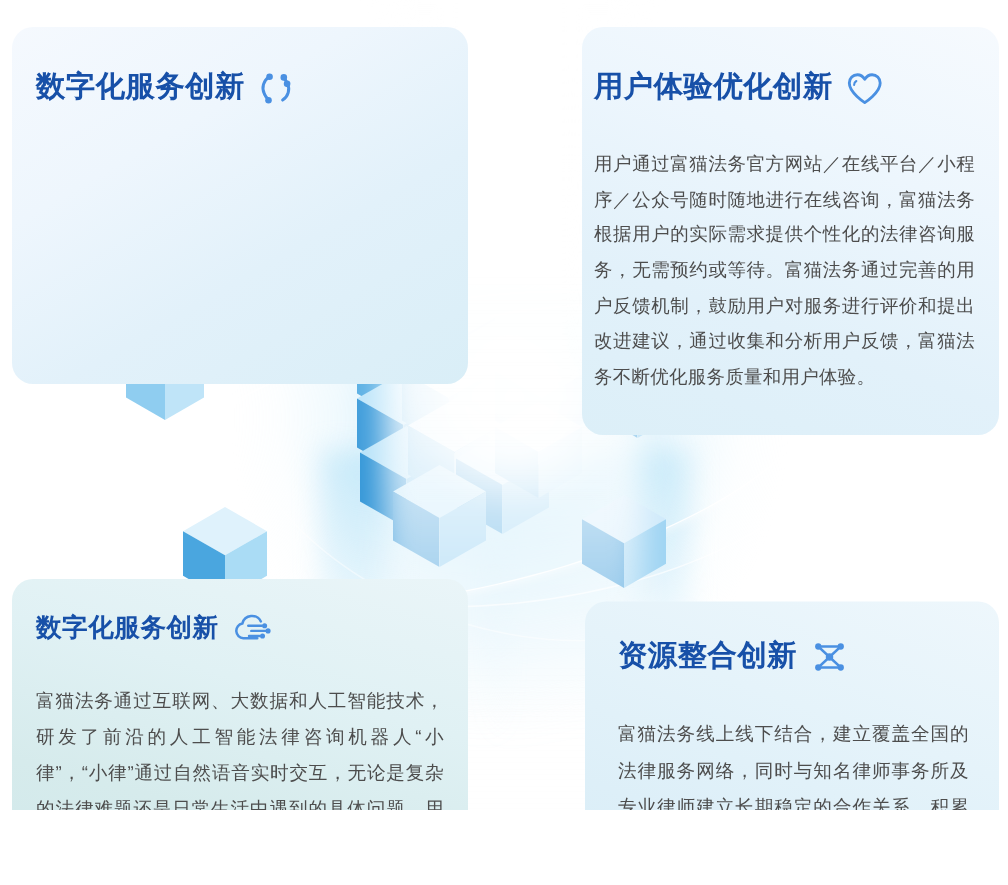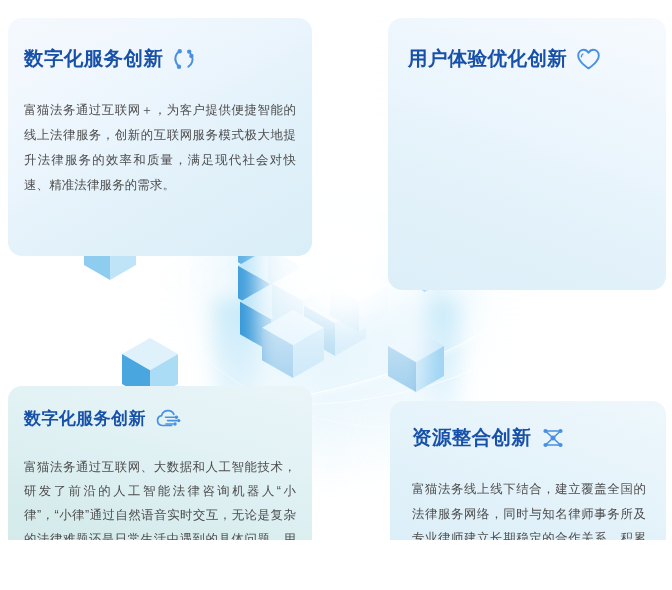--- a/index.html
+++ b/index.html
@@ -93,21 +93,21 @@
   .card.tr{left:388px;top:18px;width:278px;height:272px;
     background:linear-gradient(200deg,#f6fafe 0%,#edf6fd 34%,#e2f1fa 68%,#dceff8 100%);}
   .card.bl{left:8px;top:386px;width:304px;height:186px;
     background:linear-gradient(195deg,#eaf5f8 0%,#e0f1f4 40%,#d6ebec 75%,#d2e9eb 100%);}
   .card.br{left:390px;top:382px;width:276px;height:192px;
     background:linear-gradient(200deg,#eef7fc 0%,#e5f3fa 40%,#ddeff8 75%,#d8edf7 100%);margin-top:19px;}
 
   .card-inner{position:relative;padding:14px 16px 0 16px;}
   .card.bl .card-inner,.card.br .card-inner{padding-top:10px;}
   .card.br .card-inner{padding-left:22px;padding-right:20px;}
-  .card.tr .card-inner{padding-left:20px;padding-right:16px;}
+  .card.tr .card-inner{padding-left:8px;padding-right:16px;}
 
   .title-row{display:flex;align-items:center;gap:8px;margin:0 0 9px 0;}
   .card-title{
     font-size:19.5px;font-weight:bold;color:#1750a8;
     letter-spacing:.4px;line-height:1.1;white-space:nowrap;
   }
   .card.bl .card-title{font-size:17px;}
   .card.br .card-title{font-size:19.5px;}
   .icon{flex:0 0 auto;display:block;}
 
@@ -232,33 +232,33 @@
           <path d="M5.2 16.4a8.6 8.6 0 0 1 3.2-11.1" fill="none" stroke="#4a90e2" stroke-width="2" stroke-linecap="round"></path>
           <path d="M20.6 9.6a8.6 8.6 0 0 1-3.2 11.1" fill="none" stroke="#4a90e2" stroke-width="2" stroke-linecap="round"></path>
           <path d="M17.7 5.6a8.6 8.6 0 0 1 2.4 3.2" fill="none" stroke="#4a90e2" stroke-width="2" stroke-linecap="round"></path>
           <path d="M8.1 20.5a8.6 8.6 0 0 1-2.6-3.4" fill="none" stroke="#4a90e2" stroke-width="2" stroke-linecap="round"></path>
           <circle cx="8.7" cy="5.2" r="2.2" fill="#4a90e2"></circle>
           <circle cx="18.2" cy="5.6" r="2.2" fill="#4a90e2"></circle>
           <circle cx="20.4" cy="9.9" r="2.2" fill="#4a90e2"></circle>
           <circle cx="8.0" cy="20.8" r="2.2" fill="#4a90e2"></circle>
         </svg>
       </div>
-      <p class="card-body">富猫法务通过互联网＋，为客户提供便捷智能的线上法律服务，创新的互联网服务模式极大地提升法律服务的效率和质量，满足现代社会对快速、精准法律服务的需求。</p>
     </div>
   </section>
 
   <section class="card tr">
     <div class="card-inner">
       <div class="title-row">
         <h2 class="card-title">用户体验优化创新</h2>
         <svg class="icon" width="27" height="26" viewBox="0 0 27 26">
           <path d="M13.5 22.4S3.2 15.9 3.2 9.4c0-3.2 2.5-5.6 5.4-5.6 2.1 0 3.8 1.2 4.9 3 1.1-1.8 2.8-3 4.9-3 2.9 0 5.4 2.4 5.4 5.6 0 6.5-10.3 13-10.3 13z" fill="none" stroke="#4a90e2" stroke-width="1.9" stroke-linejoin="round"></path>
           <path d="M7.9 8.0c-.9.5-1.5 1.5-1.5 2.7" fill="none" stroke="#4a90e2" stroke-width="1.4" stroke-linecap="round"></path>
         </svg>
       </div>
+      <p class="card-body">用户通过富猫法务官方网站／在线平台／小程序／公众号随时随地进行在线咨询，富猫法务根据用户的实际需求提供个性化的法律咨询服务，无需预约或等待。富猫法务通过完善的用户反馈机制，鼓励用户对服务进行评价和提出改进建议，通过收集和分析用户反馈，富猫法务不断优化服务质量和用户体验。</p>
     </div>
   </section>
 
   <section class="card bl">
     <div class="card-inner">
       <div class="title-row">
         <h2 class="card-title">数字化服务创新</h2>
         <svg class="icon" width="30" height="24" viewBox="0 0 30 24">
           <path d="M17.5 18.5H8.2a5 5 0 0 1-.6-9.9 6.6 6.6 0 0 1 12.3-1.3" fill="none" stroke="#4a90e2" stroke-width="1.7" stroke-linecap="round"></path>
           <line x1="11.5" y1="10.2" x2="20.5" y2="10.2" stroke="#4a90e2" stroke-width="1.6" stroke-linecap="round"></line>

